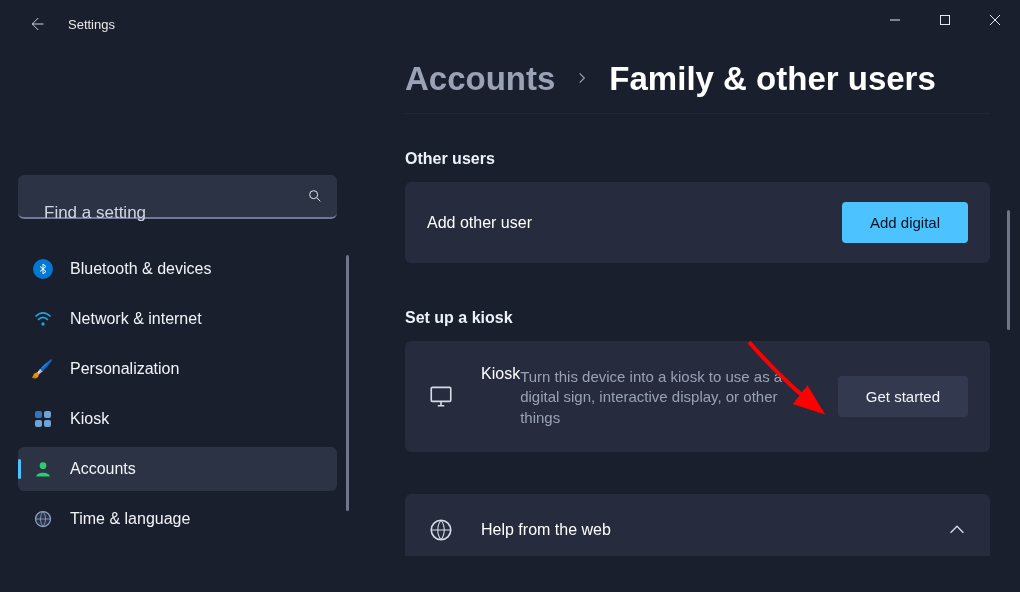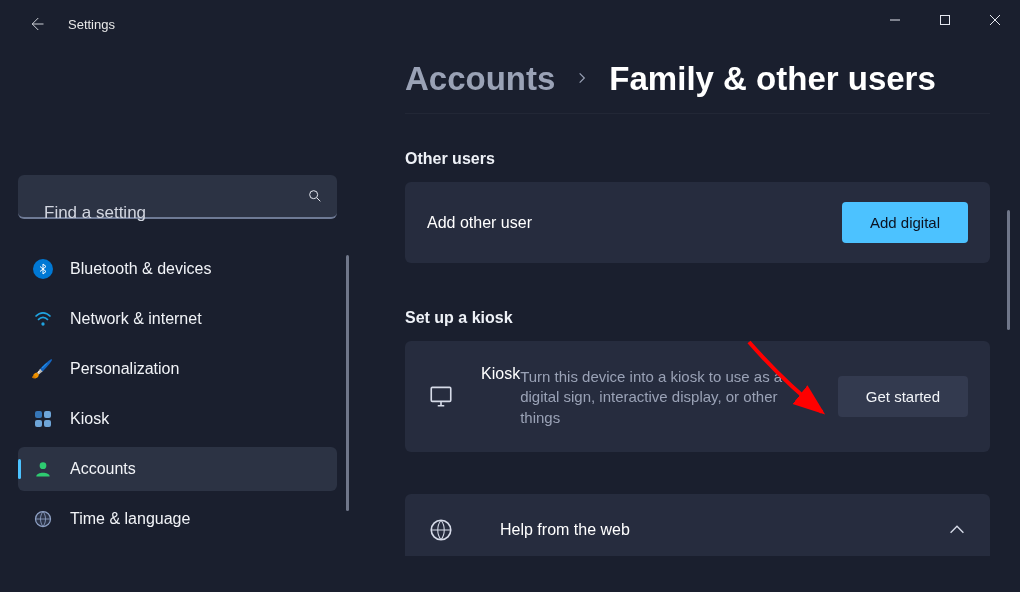--- a/index.html
+++ b/index.html
@@ -262,21 +262,20 @@
     border-radius: 2px;
   }
 
   .help-card {
     background: #262c3e;
     border-radius: 6px 6px 0 0;
     padding: 22px 22px 12px 22px;
     display: flex;
     align-items: center;
     margin-top: 42px;
-    gap: 19px;
   }
   .help-card .card-title { font-size: 16px; }
   .chev-up {
     margin-left: auto;
     width: 22px; height: 22px;
   }
 
   
   .annotation-arrow {
     position: absolute;

